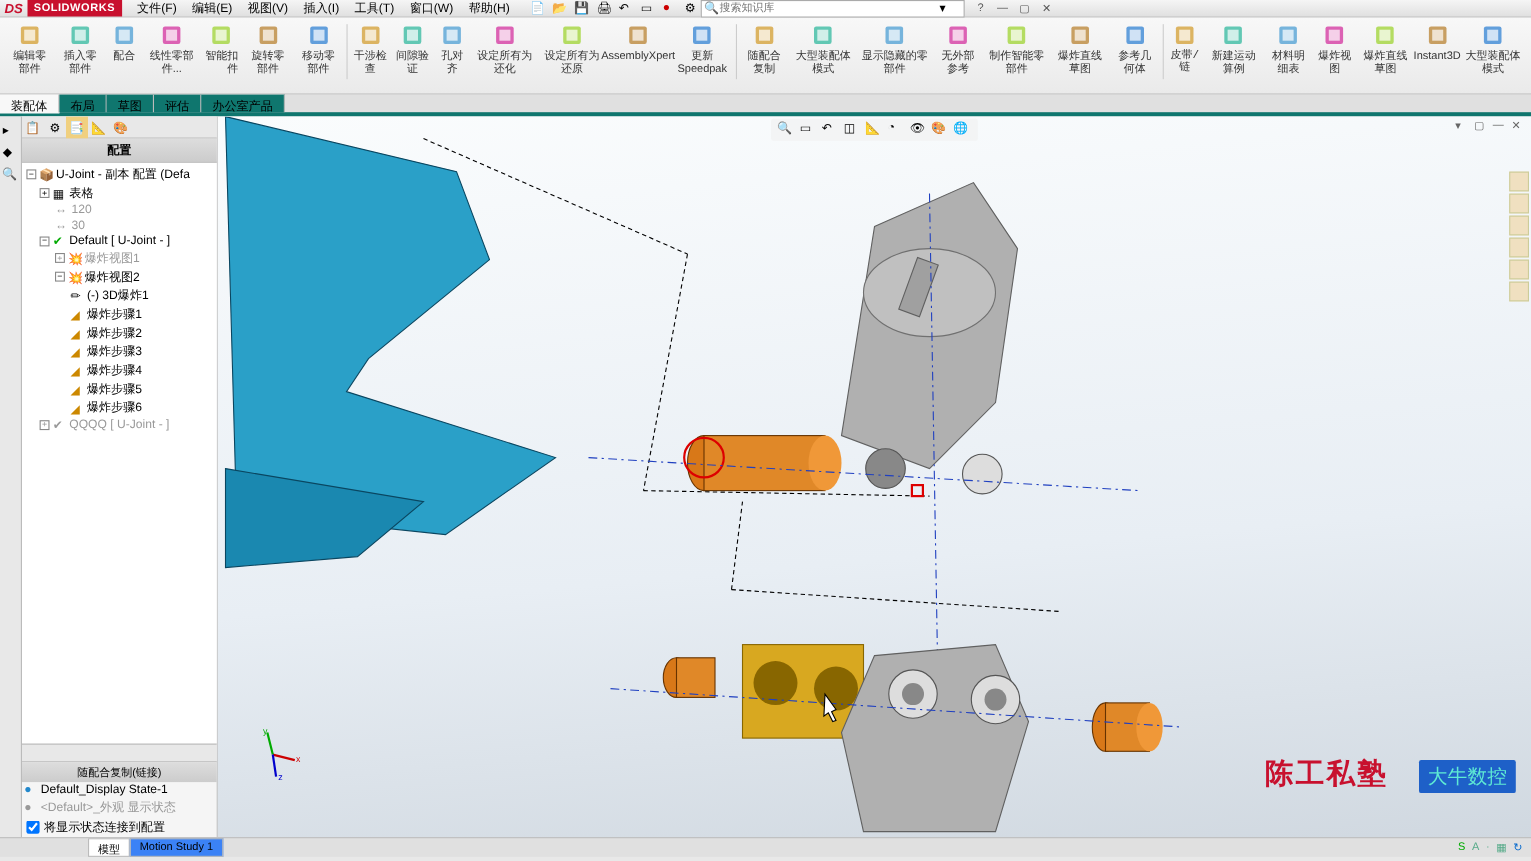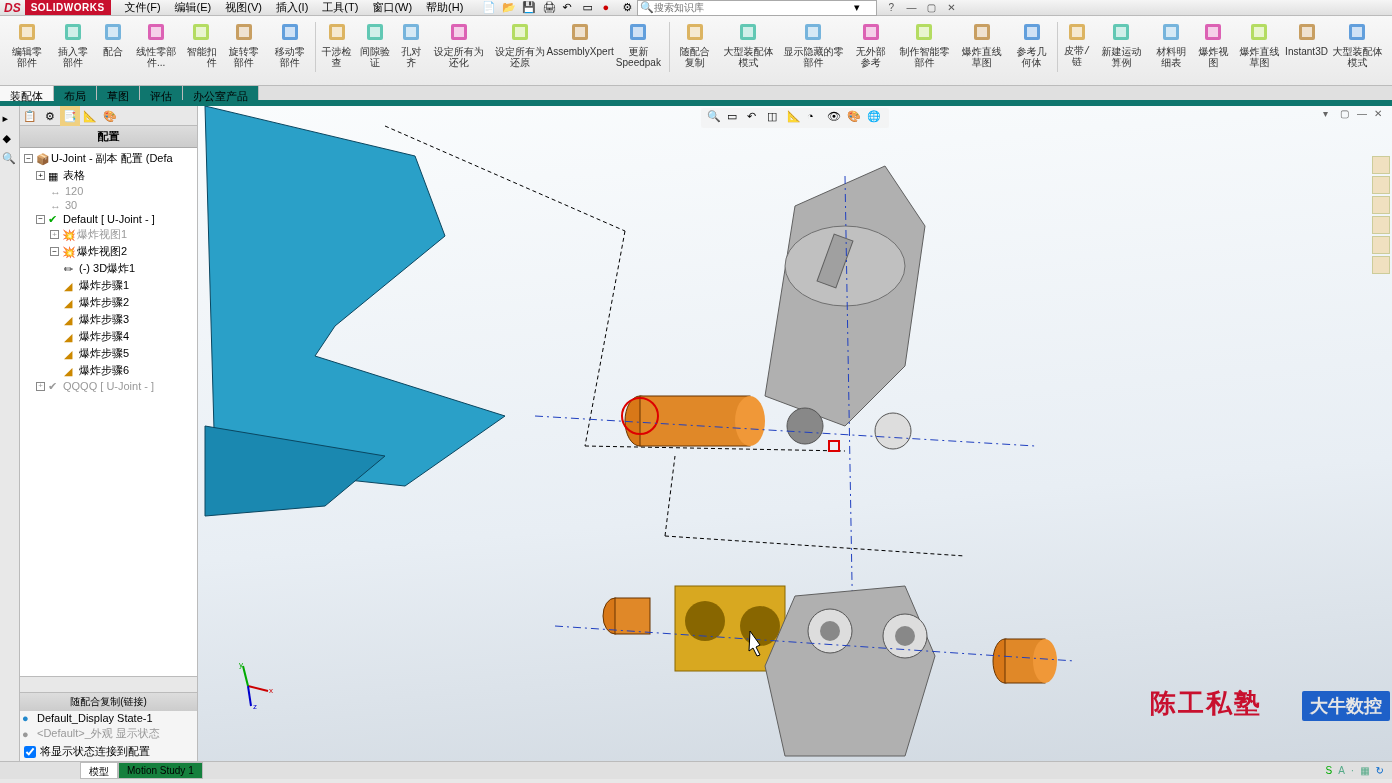--- a/index.html
+++ b/index.html
@@ -16,21 +16,21 @@
 .search-box { width: 240px; height: 16px; border: 1px solid #aaa; background: #fff; margin-right: 6px; display: flex; align-items: center; padding-left: 2px; }
 .search-box input { border: none; outline: none; width: 200px; font-size: 10px; }
 .window-controls { display: flex; gap: 4px; margin-right: 4px; }
 .win-btn { width: 16px; height: 14px; cursor: pointer; display: flex; align-items: center; justify-content: center; font-size: 10px; color: #555; }
 
 .ribbon { height: 70px; background: linear-gradient(#f8f8f8,#eaeaea); display: flex; align-items: flex-start; border-bottom: 1px solid #bbb; padding: 2px 4px; overflow: hidden; }
 .ribbon-btn { display: flex; flex-direction: column; align-items: center; padding: 2px 4px; cursor: pointer; min-width: 34px; font-size: 10px; text-align: center; color: #333; }
 .ribbon-icon { width: 24px; height: 24px; margin-bottom: 2px; display: flex; align-items: center; justify-content: center; }
 .ribbon-sep { width: 1px; background: #ccc; height: 50px; margin: 4px 2px; }
 
-.tabs { height: 20px; background: #e0e0e0; display: flex; border-bottom: 6px solid #0f766e; }
+.tabs { height: 20px; background: #e0e0e0; display: flex; border-bottom: 4px solid #0f766e; }
 .tab { padding: 3px 10px; font-size: 11px; cursor: pointer; border-right: 1px solid #bbb; background: #0f766e; }
 .tab.active { background: #f8f8f8; border-bottom: 1px solid #f8f8f8; margin-bottom: -1px; }
 
 .main { display: flex; height: 655px; background: linear-gradient(#fff, #d8e0e8); }
 
 .left-iconbar { width: 20px; background: #e8e8e8; border-right: 1px solid #bbb; display: flex; flex-direction: column; gap: 6px; padding-top: 6px; align-items: center; }
 .left-iconbar div { width: 14px; height: 14px; cursor: pointer; }
 
 .feature-panel { width: 178px; background: #f5f5f5; border-right: 1px solid #bbb; display: flex; flex-direction: column; font-size: 11px; }
 .fp-tabs { height: 20px; display: flex; background: #e8e8e8; border-bottom: 1px solid #bbb; }
@@ -55,25 +55,25 @@
 .view-toolbar div { width: 16px; height: 16px; cursor: pointer; }
 .view-controls-right { position: absolute; top: 2px; right: 4px; display: flex; gap: 3px; }
 .view-controls-right div { width: 14px; height: 14px; cursor: pointer; color: #666; font-size: 10px; }
 
 .right-iconbar { position: absolute; right: 0; top: 50px; width: 20px; display: flex; flex-direction: column; gap: 2px; }
 .right-iconbar div { width: 18px; height: 18px; background: #f0e0c0; border: 1px solid #cc9; cursor: pointer; }
 
 .triad { position: absolute; bottom: 50px; left: 25px; width: 50px; height: 50px; }
 
 .watermark1 { position: absolute; bottom: 40px; right: 130px; font-size: 26px; color: #c8102e; font-weight: bold; letter-spacing: 2px; }
-.watermark2 { position: absolute; bottom: 40px; right: 2px; font-size: 18px; color: #e5e5e5; background: #1e60c8; padding: 3px 8px; font-weight: bold; border-radius: 2px; }
+.watermark2 { position: absolute; bottom: 40px; right: 14px; font-size: 18px; color: #5eead4; background: #1e60c8; padding: 3px 8px; font-weight: normal; border-radius: 2px; }
 
 .footer { height: 18px; background: #e0e0e0; display: flex; border-top: 1px solid #bbb; font-size: 10px; }
 .footer-tabs { display: flex; margin-left: 80px; }
-.footer-tab { padding: 2px 8px; border: 1px solid #bbb; background: #15803d; cursor: pointer; }
+.footer-tab { padding: 2px 8px; border: 1px solid #bbb; background: #3b82f6; cursor: pointer; }
 .footer-tab.active { background: #fff; }
 .footer-right { margin-left: auto; display: flex; align-items: center; gap: 6px; padding-right: 8px; color: #5a8; }
 
 svg.model { position: absolute; top: 0; left: 0; width: 100%; height: 100%; }
 </style>
 </head>
 <body>
 
 <div class="titlebar">
   <span class="logo-ds">DS</span>

